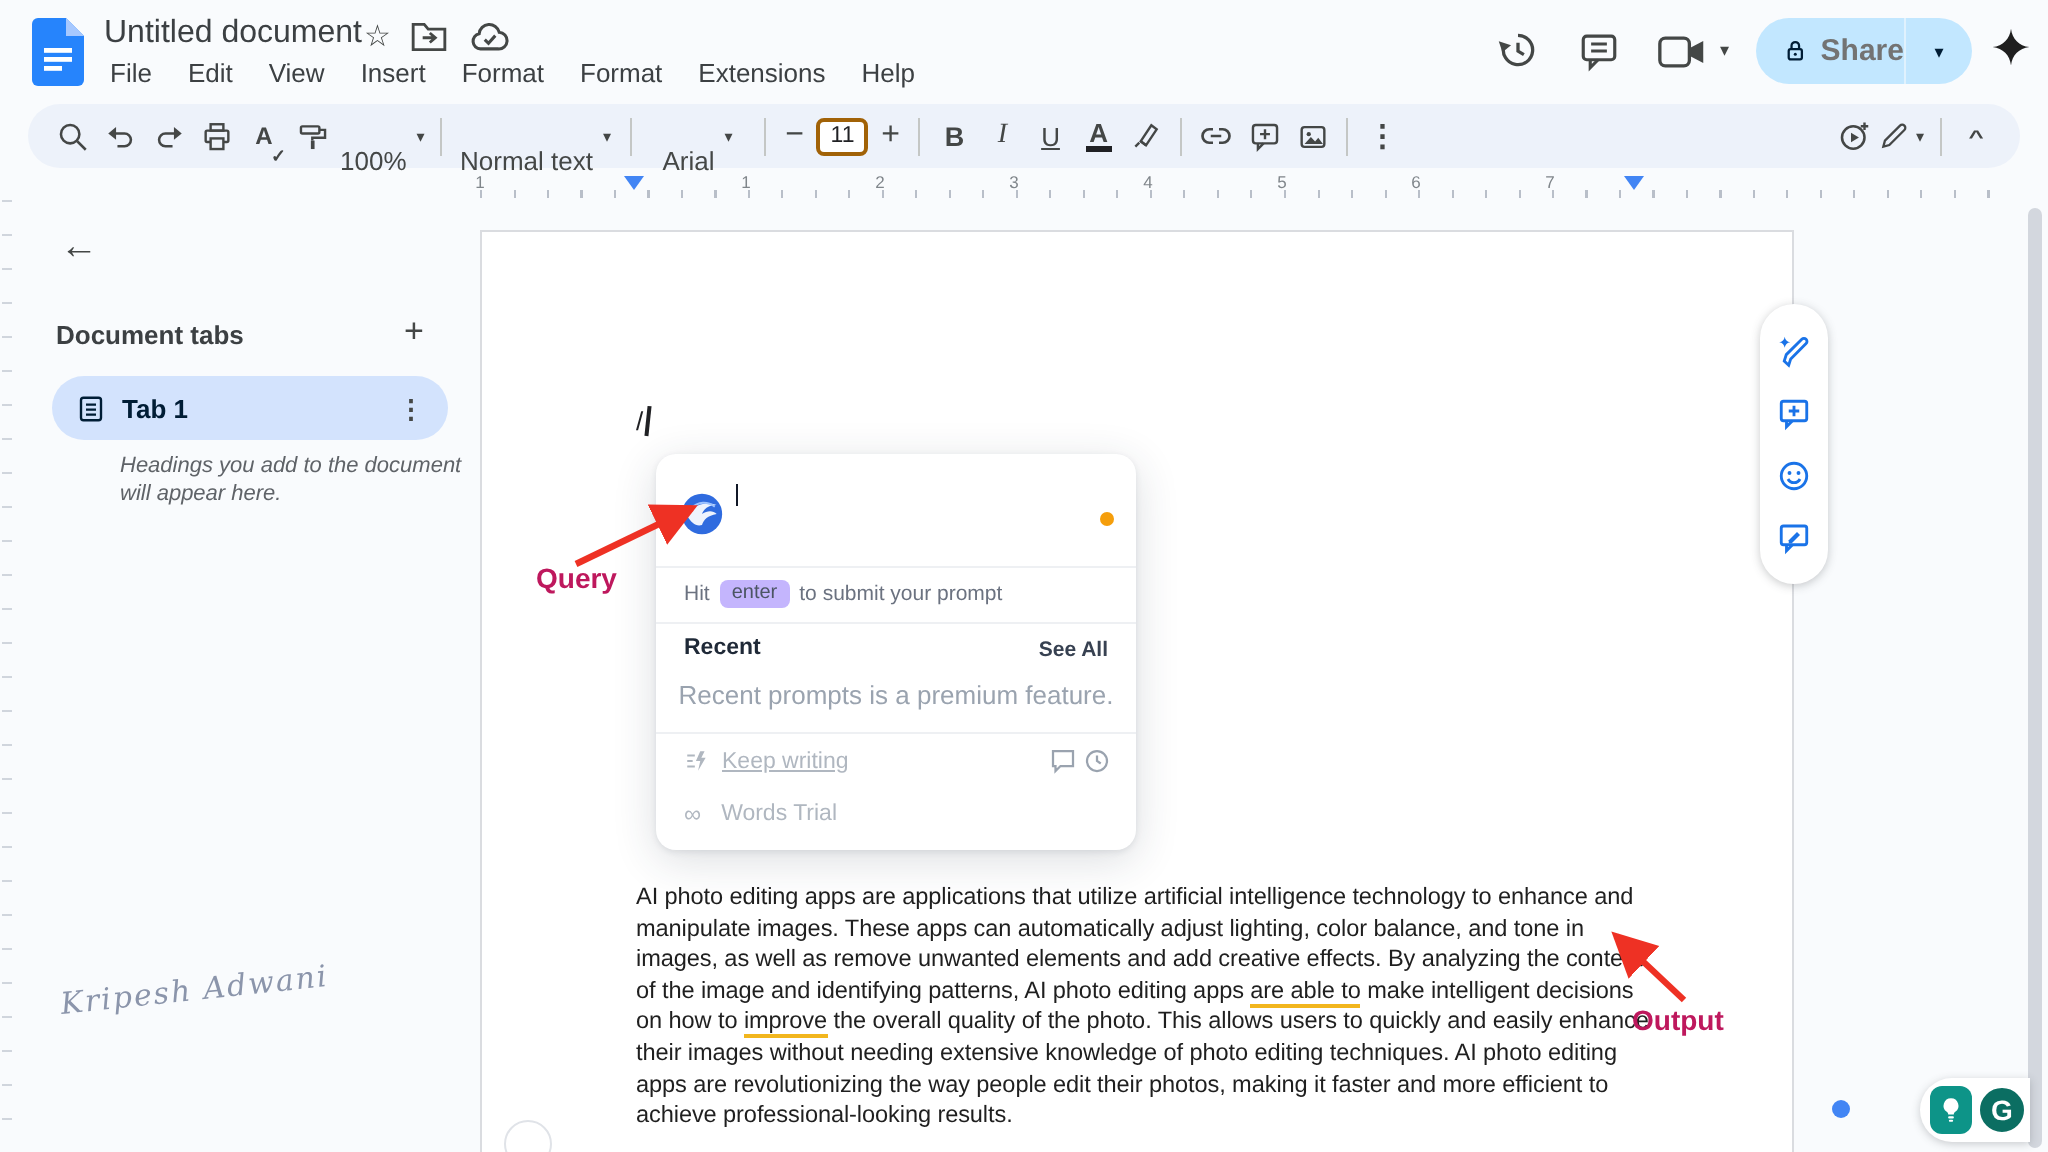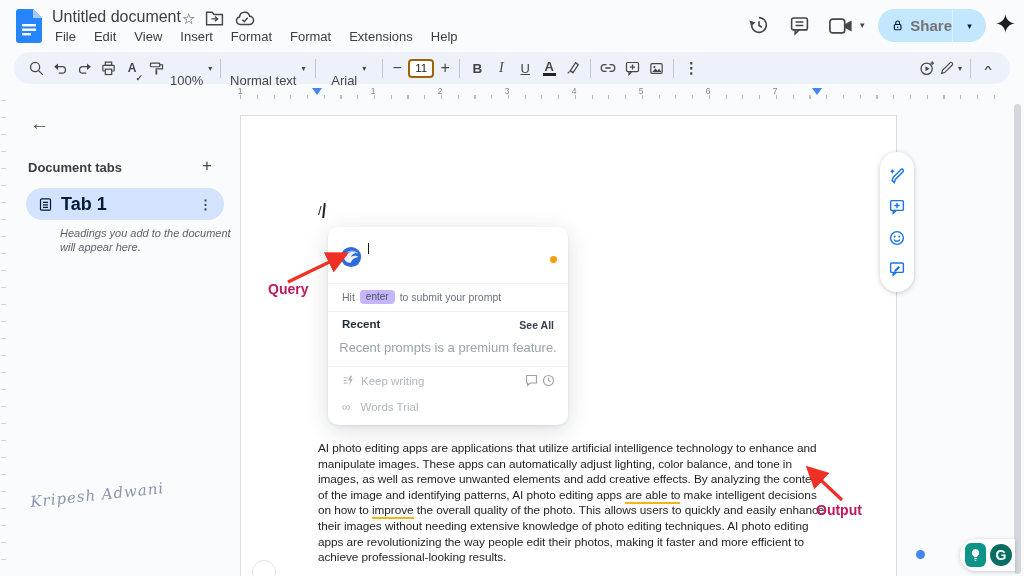--- a/index.html
+++ b/index.html
@@ -46,21 +46,21 @@
   .hruler .num { position:absolute; top:-2px; font-size:8.5px; color:#80868b; transform:translateX(-50%); }
   .indent-marker { position:absolute; top:0; width:0; height:0; border-left:5px solid transparent; border-right:5px solid transparent; border-top:7px solid #4285f4; }
   .vruler { position:absolute; left:1px; top:100px; width:5px; height:476px;
      background:repeating-linear-gradient(to bottom,#c6ccd5 0 1px,transparent 1px 17px); opacity:.8; }
 
   
   .back-arrow { position:absolute; left:30px; top:113px; font-size:19px; color:#444746; }
   .sb-title { position:absolute; left:28px; top:160px; font-size:13px; font-weight:600; color:#3c4043; }
   .sb-plus { position:absolute; left:196px; top:156px; font-size:17px; color:#444746; width:22px; text-align:center; }
   .tab-pill { position:absolute; left:26px; top:188px; width:198px; height:32px; background:#d3e3fd; border-radius:16px; display:flex; align-items:center; padding:0 12px; }
-  .tab-pill .lbl { font-size:18px; font-weight:600; color:#001d35; margin-left:8px; }
+  .tab-pill .lbl { font-size:13px; font-weight:600; color:#001d35; margin-left:8px; }
   .tab-pill .dots { margin-left:auto; font-size:13px; font-weight:700; color:#444746; }
   .sb-hint { position:absolute; left:28px; top:226px; width:180px; font-size:11px; font-style:italic; color:#5f6368; line-height:14px;margin-left:32px; }
   .watermark { position:absolute; left:30px; top:486px; font-family:"DejaVu Serif", serif; font-style:italic; font-size:15px; color:#8b95ab; transform:rotate(-6deg); letter-spacing:1px; white-space:nowrap; }
 
   
   .page { position:absolute; left:240px; top:115px; width:657px; height:461px; background:#fff; border:1px solid #dadce0; border-bottom:none; }
   .slash-cursor { position:absolute; left:318px; top:203px; font-size:13px; color:#202124; display:flex; align-items:center; }
   .slash-cursor .bar { display:inline-block; width:1.5px; height:15px; background:#202124; margin-left:1px; transform:rotate(6deg); }
   .para { position:absolute; left:318px; top:441px; width:507px; font-size:11.8px; line-height:15.6px; color:#1f1f1f; letter-spacing:-.05px; }
   .u-orange { border-bottom:2px solid #f2b61d; }
@@ -72,21 +72,21 @@
   .pp-prompt { position:absolute; left:40px; top:13px; width:196px; font-size:11px; font-weight:600; color:#111827; line-height:16px; letter-spacing:-.1px; white-space:nowrap; }
   .pp-prompt .bar { display:inline-block; width:1px; height:11px; background:#111827; vertical-align:-2px; }
   .pp-dot { position:absolute; right:11px; top:29px; width:7px; height:7px; border-radius:50%; background:#f59e0b; }
   .pp-div { position:absolute; left:0; right:0; height:1px; background:#eef0f3; }
   .pp-hint { position:absolute; left:14px; top:63px; font-size:10.5px; color:#6b7280; display:flex; align-items:center; gap:5px; }
   .keycap { background:#c4b5fd; border-radius:4px; padding:1px 6px 2px; font-size:10px; color:#4b5563; }
   .pp-recent { position:absolute; left:14px; top:91px; font-size:11.5px; font-weight:700; color:#1f2937; }
   .pp-seeall { position:absolute; right:14px; top:92px; font-size:10.5px; font-weight:600; color:#374151; }
   .pp-premium { position:absolute; left:0; right:0; top:113px; text-align:center; font-size:13px; color:#9aa3af; }
   .pp-row-icon { display:flex; align-items:center; gap:6px; }
-  .pp-keep { position:absolute; left:14px; top:147px; font-size:11.5px; color:#b0b7c0; }
+  .pp-keep { position:absolute; left:14px; top:147px; font-size:11.5px; color:#b0b7c0;text-decoration:underline; }
   .pp-keep-icons { position:absolute; right:12px; top:146px; display:flex; gap:2px; align-items:center; }
   .pp-words { position:absolute; left:14px; top:173px; font-size:11.5px; color:#b0b7c0; }
   .inf { font-size:12px; margin-right:4px; }
 
   
   .anno { position:absolute; color:#be185d; font-size:14px; font-weight:700; }
   .anno-svg { position:absolute; overflow:visible; }
 
   
   .float-pill { position:absolute; left:880px; top:152px; width:34px; height:140px; background:#fff; border-radius:17px; box-shadow:0 1px 5px rgba(60,64,67,.28); display:flex; flex-direction:column; align-items:center; justify-content:space-around; padding:8px 0; }

